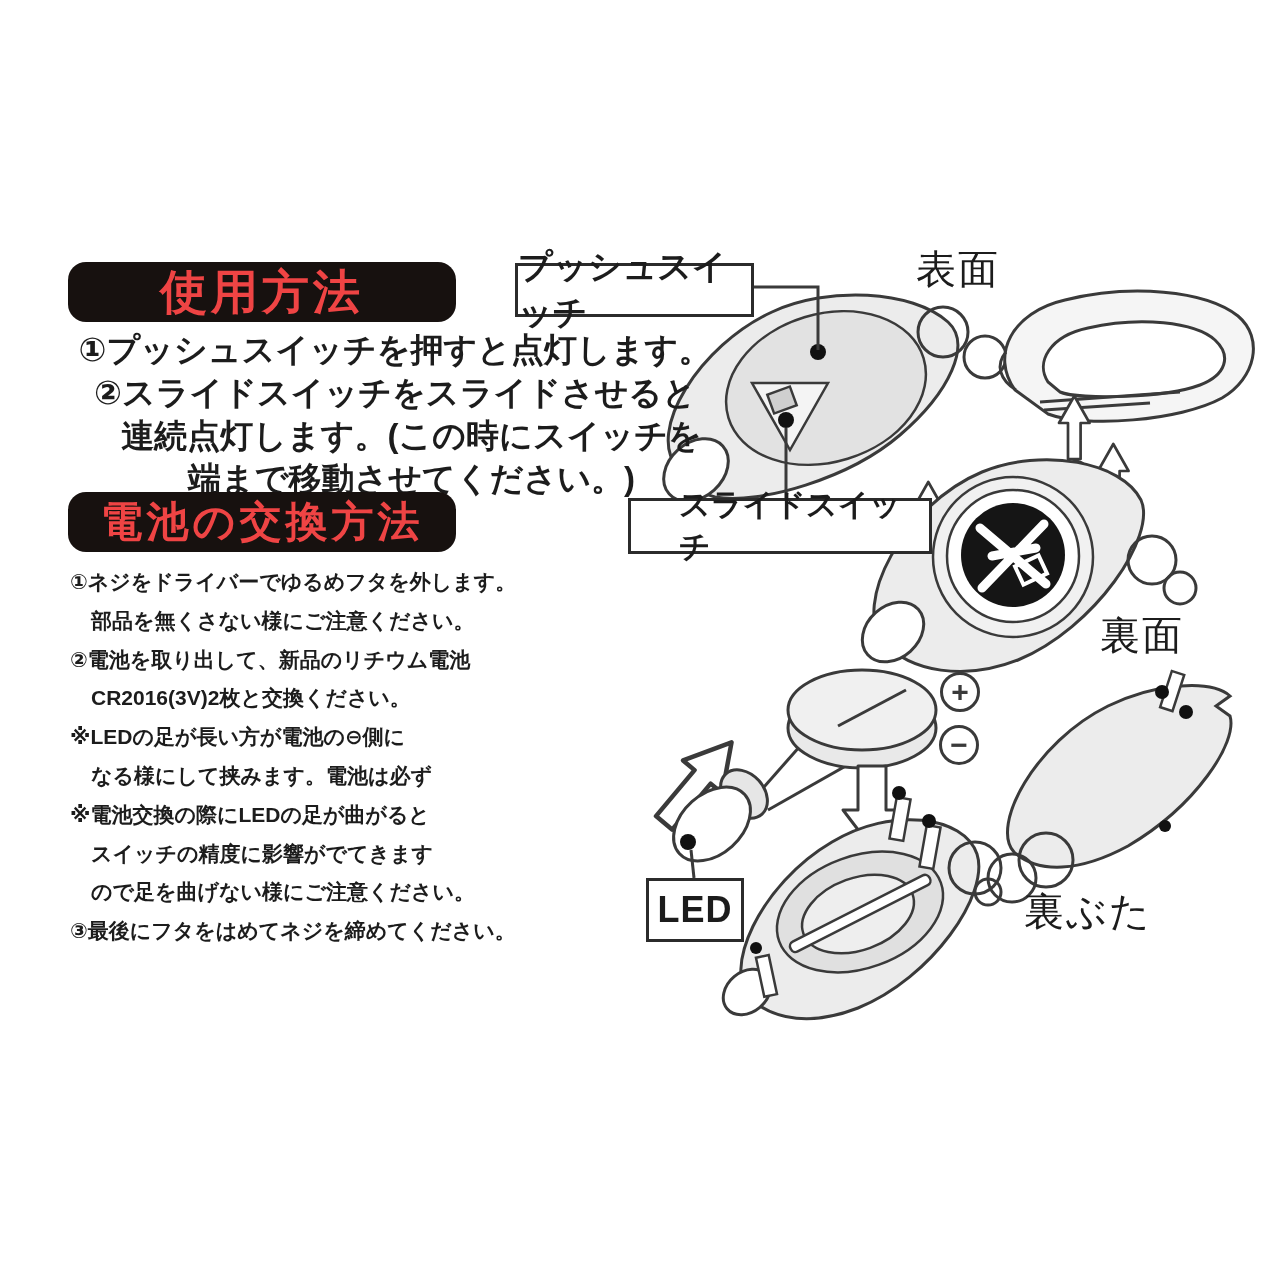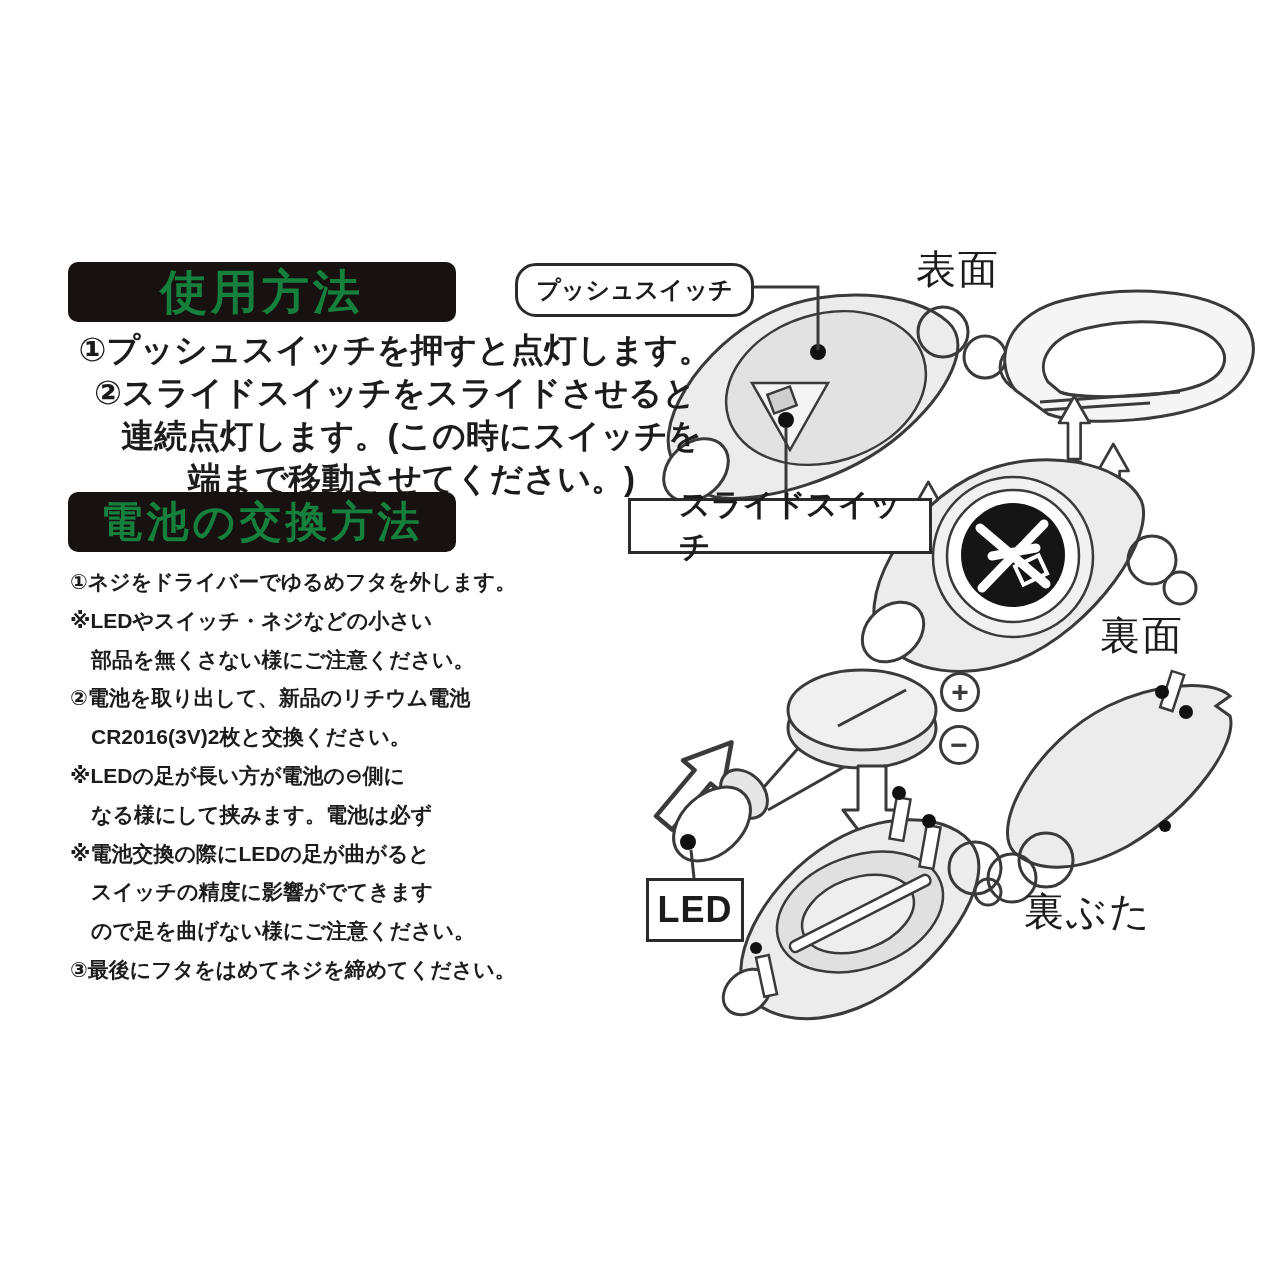--- a/index.html
+++ b/index.html
@@ -2,35 +2,35 @@
 <html><head>
 <meta charset="utf-8">
 <style>
   html,body{margin:0;padding:0;background:#ffffff;}
   .canvas{
     position:relative;width:1280px;height:1280px;background:#ffffff;overflow:hidden;
     font-family:"Liberation Sans","DejaVu Sans",sans-serif;color:#1c1c1c;
   }
   .abs{position:absolute;}
   .header-bar{
-    background:#17110f;color:#15803d;border-radius:10px;
+    background:#17110f;color:#ef4444;border-radius:18px;
     display:flex;align-items:center;justify-content:center;
     font-weight:700;letter-spacing:4px;
   }
   .h1bar{left:68px;top:262px;width:388px;height:60px;font-size:47px;}
   .h2bar{left:68px;top:492px;width:388px;height:60px;font-size:42px;}
   .tline{white-space:pre;font-weight:600;}
   .usage-block{left:70px;top:328px;width:650px;font-size:33px;line-height:43px;text-align:center;}
   .battery-block{left:70px;top:563px;width:680px;font-size:21px;line-height:38.8px;}
   .label-box{
     background:#ffffff;border:3px solid #2b2b2b;
     display:flex;align-items:center;justify-content:center;
     font-weight:700;
   }
-  .push-box{left:515px;top:263px;width:233px;height:48px;font-size:24px;border-radius:21px;}
+  .push-box{left:515px;top:263px;width:233px;height:48px;font-size:34px;}
   .slide-box{left:628px;top:498px;width:250px;height:50px;font-size:31px;padding-left:48px;}
   .led-box{left:646px;top:878px;width:92px;height:58px;font-size:36px;letter-spacing:1px;}
   .plain-label{font-weight:400;font-size:40px;letter-spacing:2px;}
   .front-label{left:916px;top:242px;}
   .back-label{left:1100px;top:608px;}
   .cover-label{left:1024px;top:884px;}
   .circle-sym{
     width:34px;height:34px;border:3.5px solid #3a3a3a;border-radius:50%;
     display:flex;align-items:center;justify-content:center;
     font-size:30px;font-weight:700;color:#3a3a3a;background:#ffffff;line-height:1;
@@ -155,21 +155,20 @@
   <div class="abs usage-block">
     <div class="tline">①プッシュスイッチを押すと点灯します。</div>
     <div class="tline">②スライドスイッチをスライドさせると</div>
     <div class="tline">　連続点灯します。(この時にスイッチを</div>
     <div class="tline">　端まで移動させてください。)</div>
   </div>
 
   <div class="abs header-bar h2bar">電池の交換方法</div>
   <div class="abs battery-block">
     <div class="tline">①ネジをドライバーでゆるめフタを外します。</div>
-    <div class="tline">※LEDやスイッチ・ネジなどの小さい</div>
     <div class="tline">　部品を無くさない様にご注意ください。</div>
     <div class="tline">②電池を取り出して、新品のリチウム電池</div>
     <div class="tline">　CR2016(3V)2枚と交換ください。</div>
     <div class="tline">※LEDの足が長い方が電池の⊖側に</div>
     <div class="tline">　なる様にして挟みます。電池は必ず</div>
     <div class="tline">※電池交換の際にLEDの足が曲がると</div>
     <div class="tline">　スイッチの精度に影響がでてきます</div>
     <div class="tline">　ので足を曲げない様にご注意ください。</div>
     <div class="tline">③最後にフタをはめてネジを締めてください。</div>
   </div>

